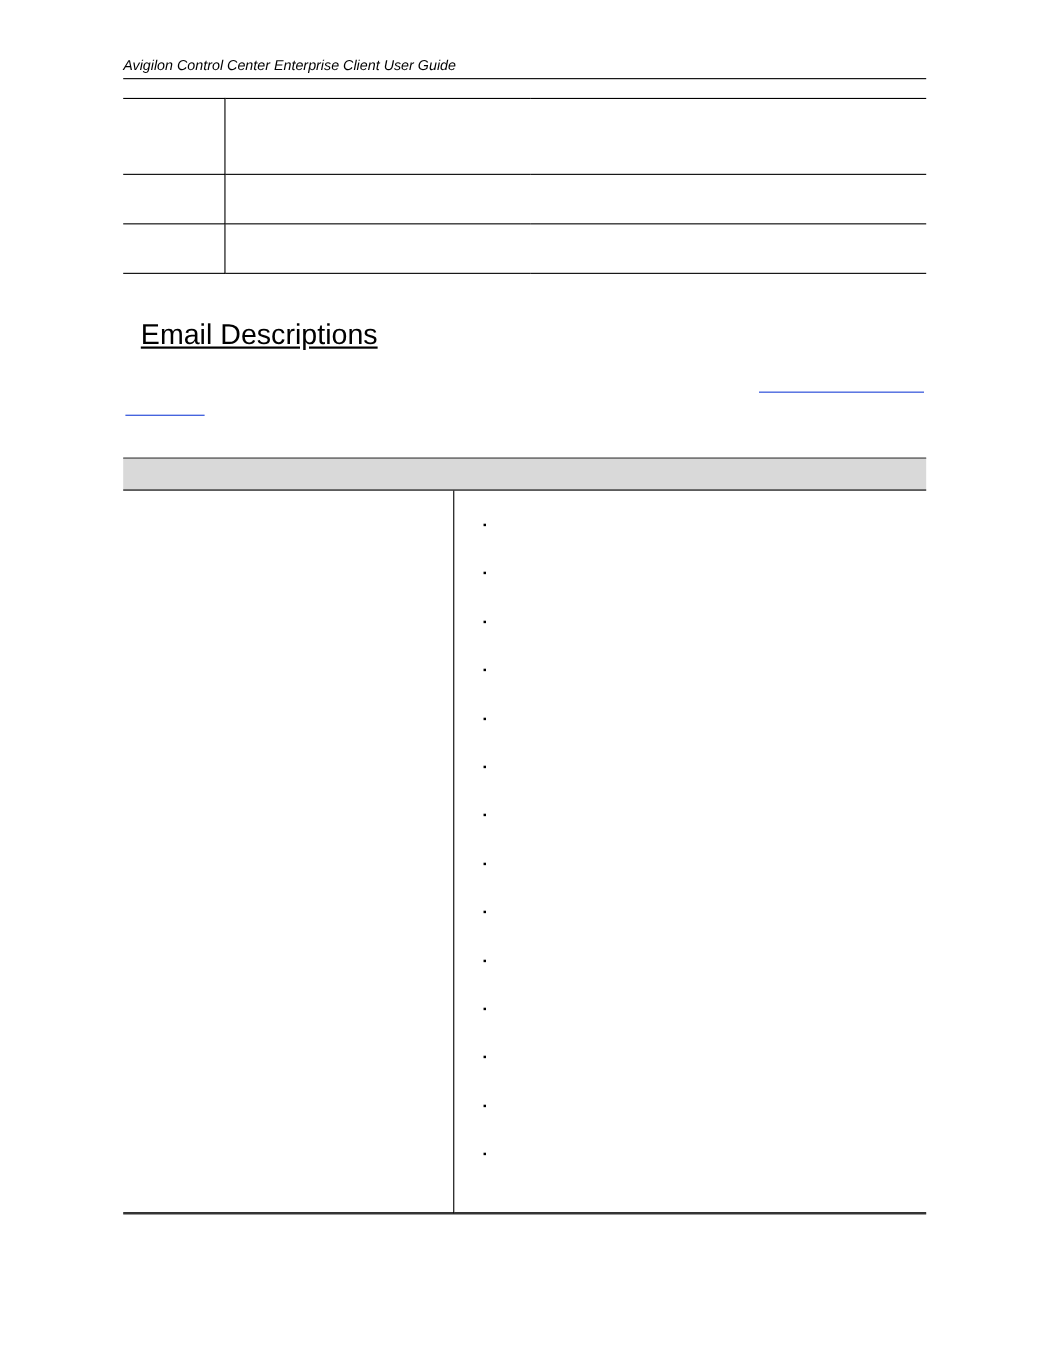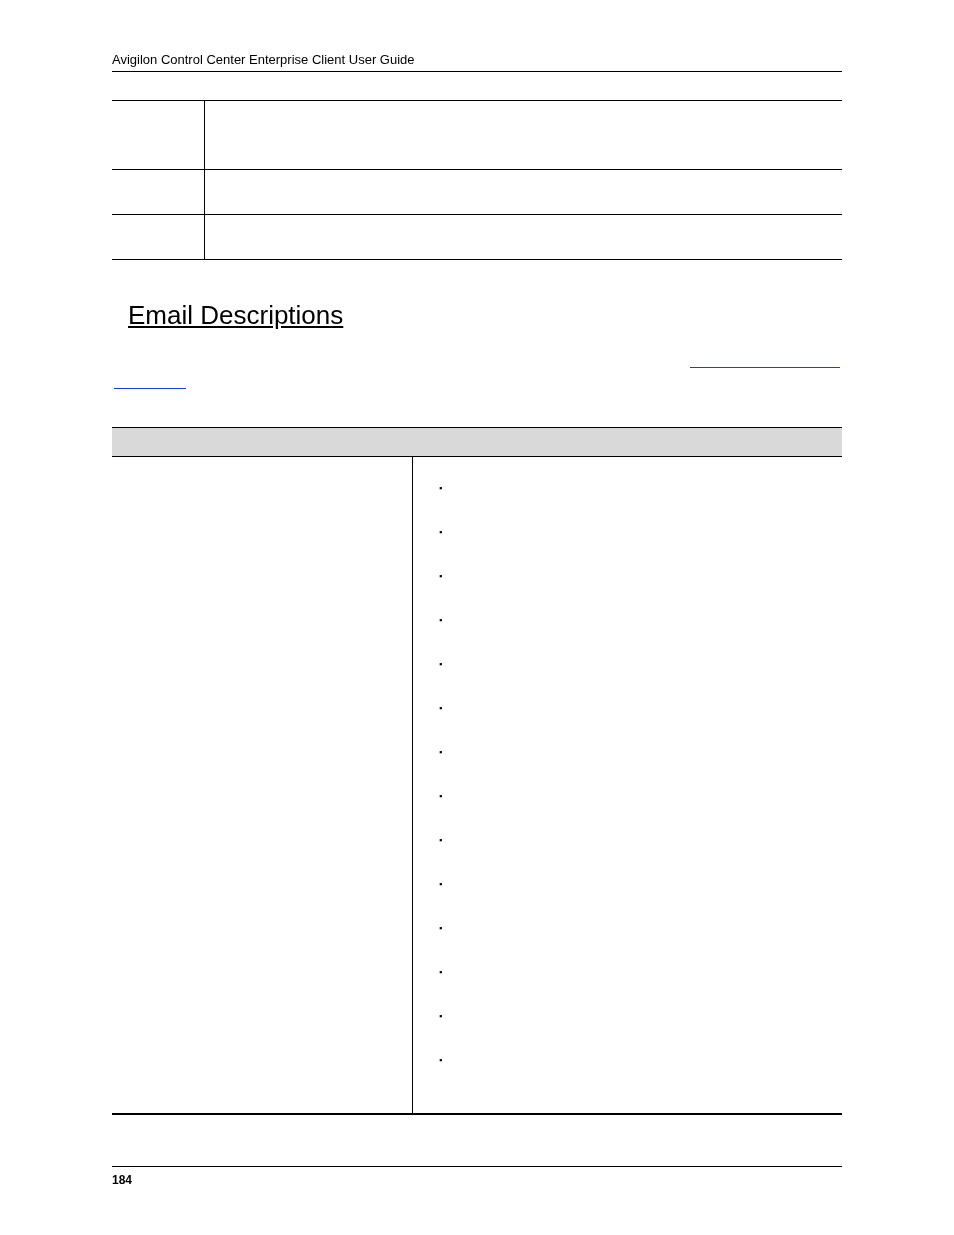--- a/index.html
+++ b/index.html
@@ -11,24 +11,25 @@
     width: 954px;
   }
   .page {
     width: 954px;
     height: 1235px;
     position: relative;
     box-sizing: border-box;
     padding: 52px 112px 0 112px;
   }
   .running-header {
+    font-style: italic;
     font-size: 13px;
     border-bottom: 1px solid #000;
     padding-bottom: 4px;
-    margin-bottom: 28px;
+    margin-bottom: 17px;
   }
 
   
   table.small {
     width: 100%;
     border-collapse: collapse;
   }
   table.small td {
     border-top: 1px solid #000;
     border-bottom: 1px solid #000;
@@ -192,16 +193,13 @@
               <li></li>
               <li></li>
               <li></li>
             </ul>
           </td>
         </tr>
       </tbody>
     </table>
   </div>
 
-  <div class="footer">
-    <span>184</span>
-  </div>
 </div>
 
 </body></html>

